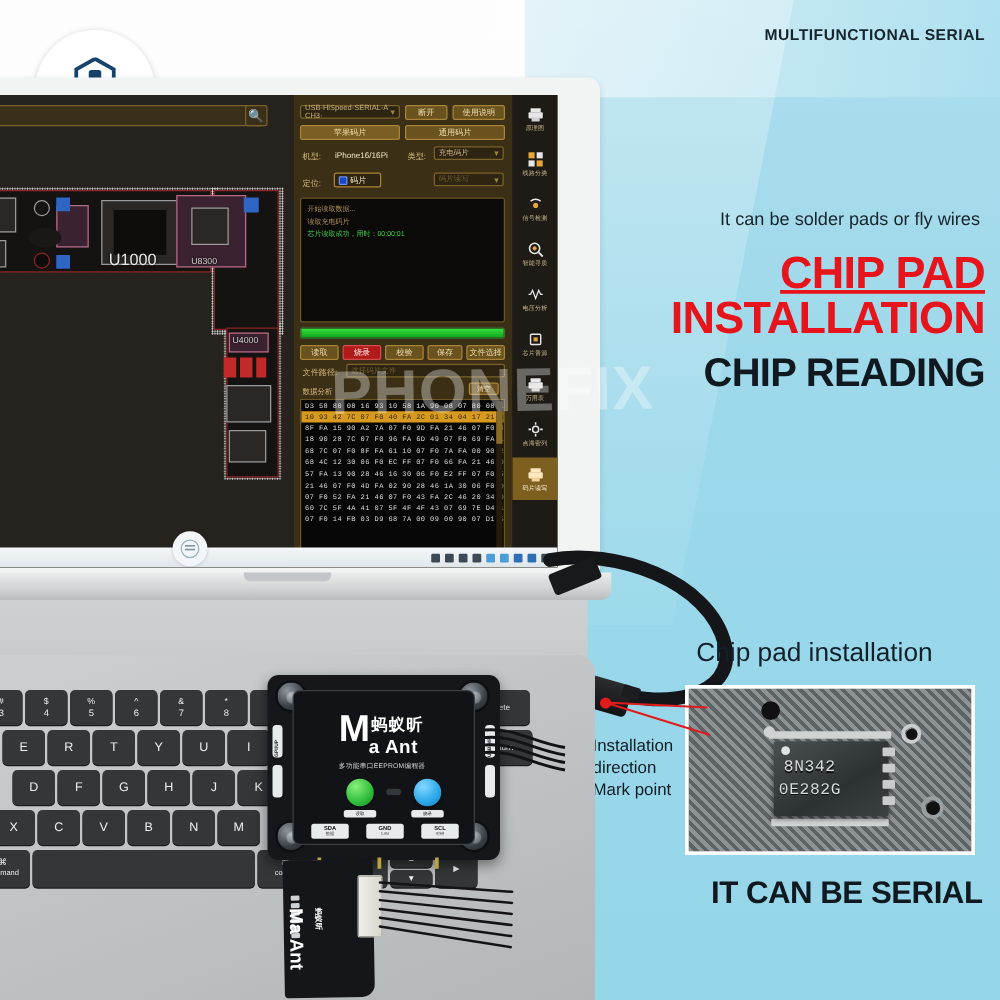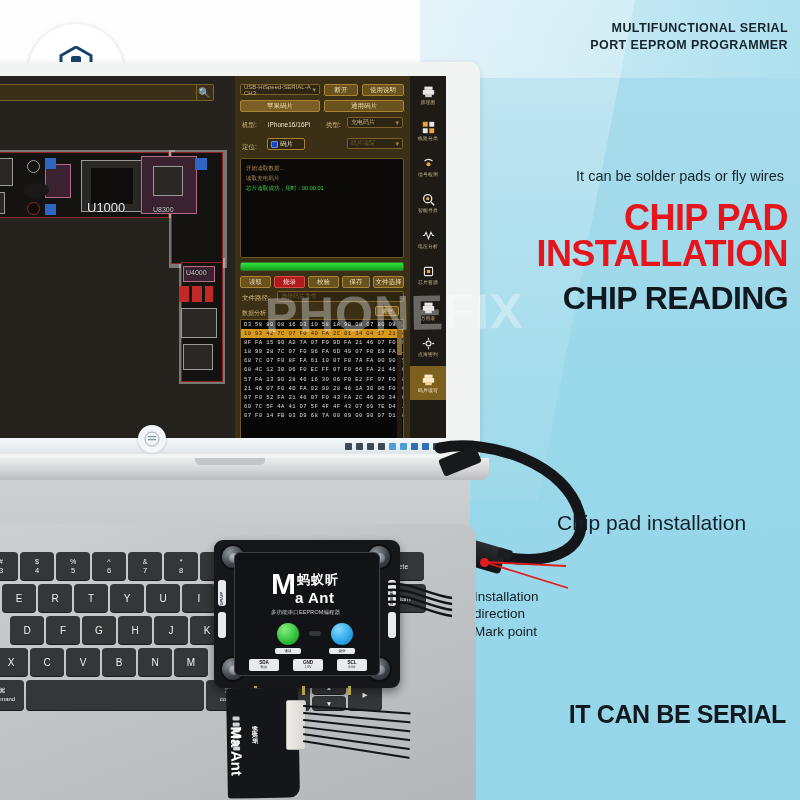--- a/index.html
+++ b/index.html
@@ -368,21 +368,20 @@
 
   <div class="bg-top-white"></div>
   <div class="bg-blue-wash"></div>
   <div class="bg-blue-main"></div>
   <div class="bg-blue-panel"></div>
   <div class="bg-diag"></div>
   <div class="bg-bottom-grey"></div>
 
   <div class="hdr">
     <div>MULTIFUNCTIONAL SERIAL</div>
-    <div>PORT EEPROM PROGRAMMER</div>
   </div>
 
   <div class="logo-badge">
     <svg class="logo-hex" viewBox="0 0 34 38">
       <path d="M17 1 L32 9.5 L32 28.5 L17 37 L2 28.5 L2 9.5 Z" fill="none" stroke="#17426b" stroke-width="3"></path>
       <rect x="12" y="10" width="10" height="16" rx="2" fill="#17426b"></rect>
       <circle cx="17" cy="23" r="1.6" fill="#fff"></circle>
     </svg>
     <div class="logo-word">
       <span class="logo-dot">✕</span>
@@ -606,33 +605,53 @@
           <rect x="4" y="5" width="8" height="1.3" fill="#7e95a3"></rect>
           <rect x="4" y="8" width="8" height="1.3" fill="#7e95a3"></rect>
         </svg>
       </div>
     </div>
   </div>
 
   <div class="wm">PHONEFIX</div>
 
   <div class="copy-sub">It can be solder pads or fly wires</div>
-  <div class="copy-red" style="top:200px;">CHIP PAD</div>
+  <div class="copy-red" style="top:200px;text-decoration:underline;">CHIP PAD</div>
   <div class="copy-red" style="top:236px;">INSTALLATION</div>
   <div class="copy-blk" style="top:282px;">CHIP READING</div>
 
   <svg class="cable-svg" viewBox="0 0 200 190">
     <path d="M20 18 C 70 8, 148 34, 160 86 C 170 128, 108 140, 62 120" stroke="#141619" stroke-width="11" fill="none" stroke-linecap="round"></path>
   </svg>
   <div class="cable-top"></div>
   <div class="usb-plug"></div>
   <div class="usb-neck"></div>
 
   <div class="cpi-title">Chip pad installation</div>
 
+  <div class="cpi-photo">
+    <div class="cpi-tex"></div>
+    <div class="cpi-hole" style="left:58px; top:10px; width:15px; height:15px;"></div>
+    <div class="cpi-ring" style="left:170px; top:28px; width:16px; height:16px;"></div>
+    <div class="cpi-hole" style="left:174px; top:32px; width:9px; height:9px;"></div>
+    <div class="cpi-ring" style="left:186px; top:86px; width:18px; height:18px; border-color:#9aa0a2;"></div>
+    <div class="cpi-hole" style="left:190px; top:90px; width:11px; height:11px;"></div>
+    <div class="cpi-bar" style="left:64px; top:34px; width:98px; height:6px;"></div>
+    <div class="cpi-bar" style="left:66px; top:104px; width:94px; height:6px;"></div>
+    <div class="cpi-bar" style="left:60px; top:30px; width:9px; height:9px; border-radius:50%;"></div>
+    <div class="cpi-chip">
+      <div class="cpi-pin" style="top:5px;"></div>
+      <div class="cpi-pin" style="top:18px;"></div>
+      <div class="cpi-pin" style="top:31px;"></div>
+      <div class="cpi-pin" style="top:44px;"></div>
+      <div class="cpi-chip-t1">8N342</div>
+      <div class="cpi-chip-t2">0E282G</div>
+    </div>
+    <div style="position:absolute;left:74px;top:46px;width:7px;height:7px;border-radius:50%;background:#dfe3e4;"></div>
+  </div>
 
   <svg style="position:absolute;left:470px;top:548px;width:120px;height:90px;">
     <line x1="14" y1="14" x2="96" y2="18" stroke="#e01b1b" stroke-width="1.8"></line>
     <line x1="14" y1="14" x2="98" y2="40" stroke="#e01b1b" stroke-width="1.8"></line>
   </svg>
   <div class="lead-dot" style="left:480px; top:558px;"></div>
   <div class="cpi-note">
     <div>Installation</div>
     <div>direction</div>
     <div>Mark point</div>

